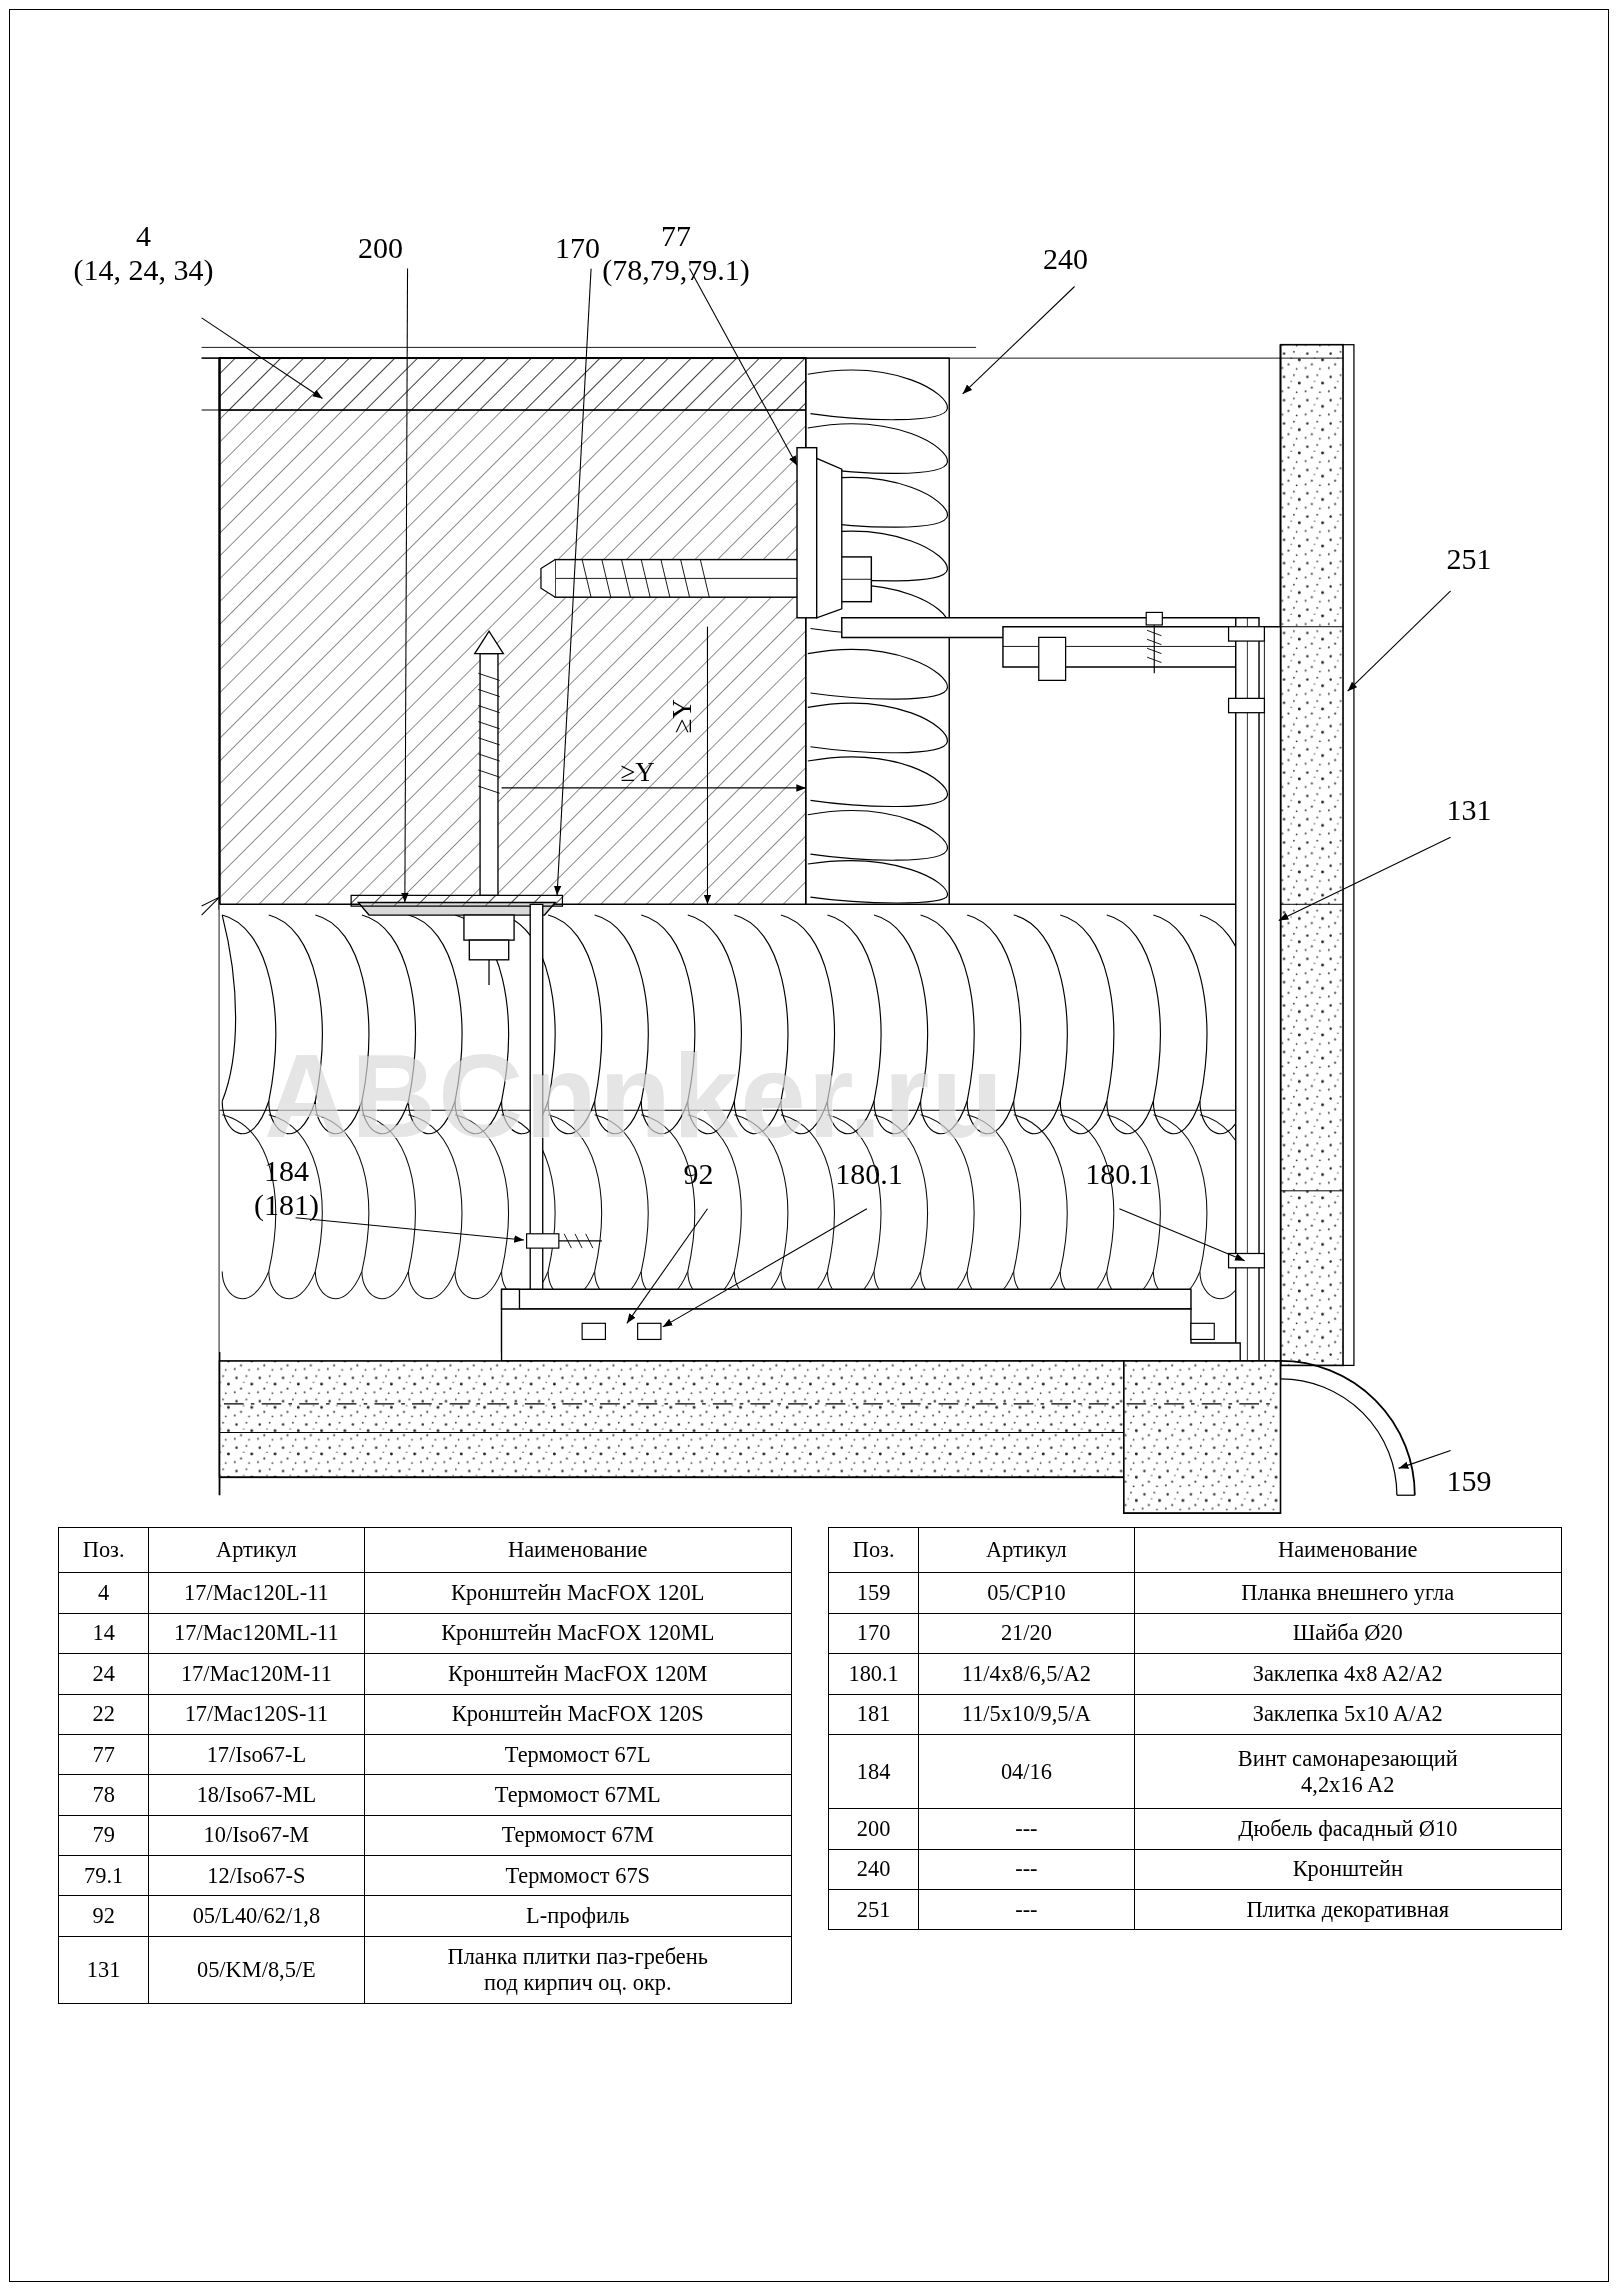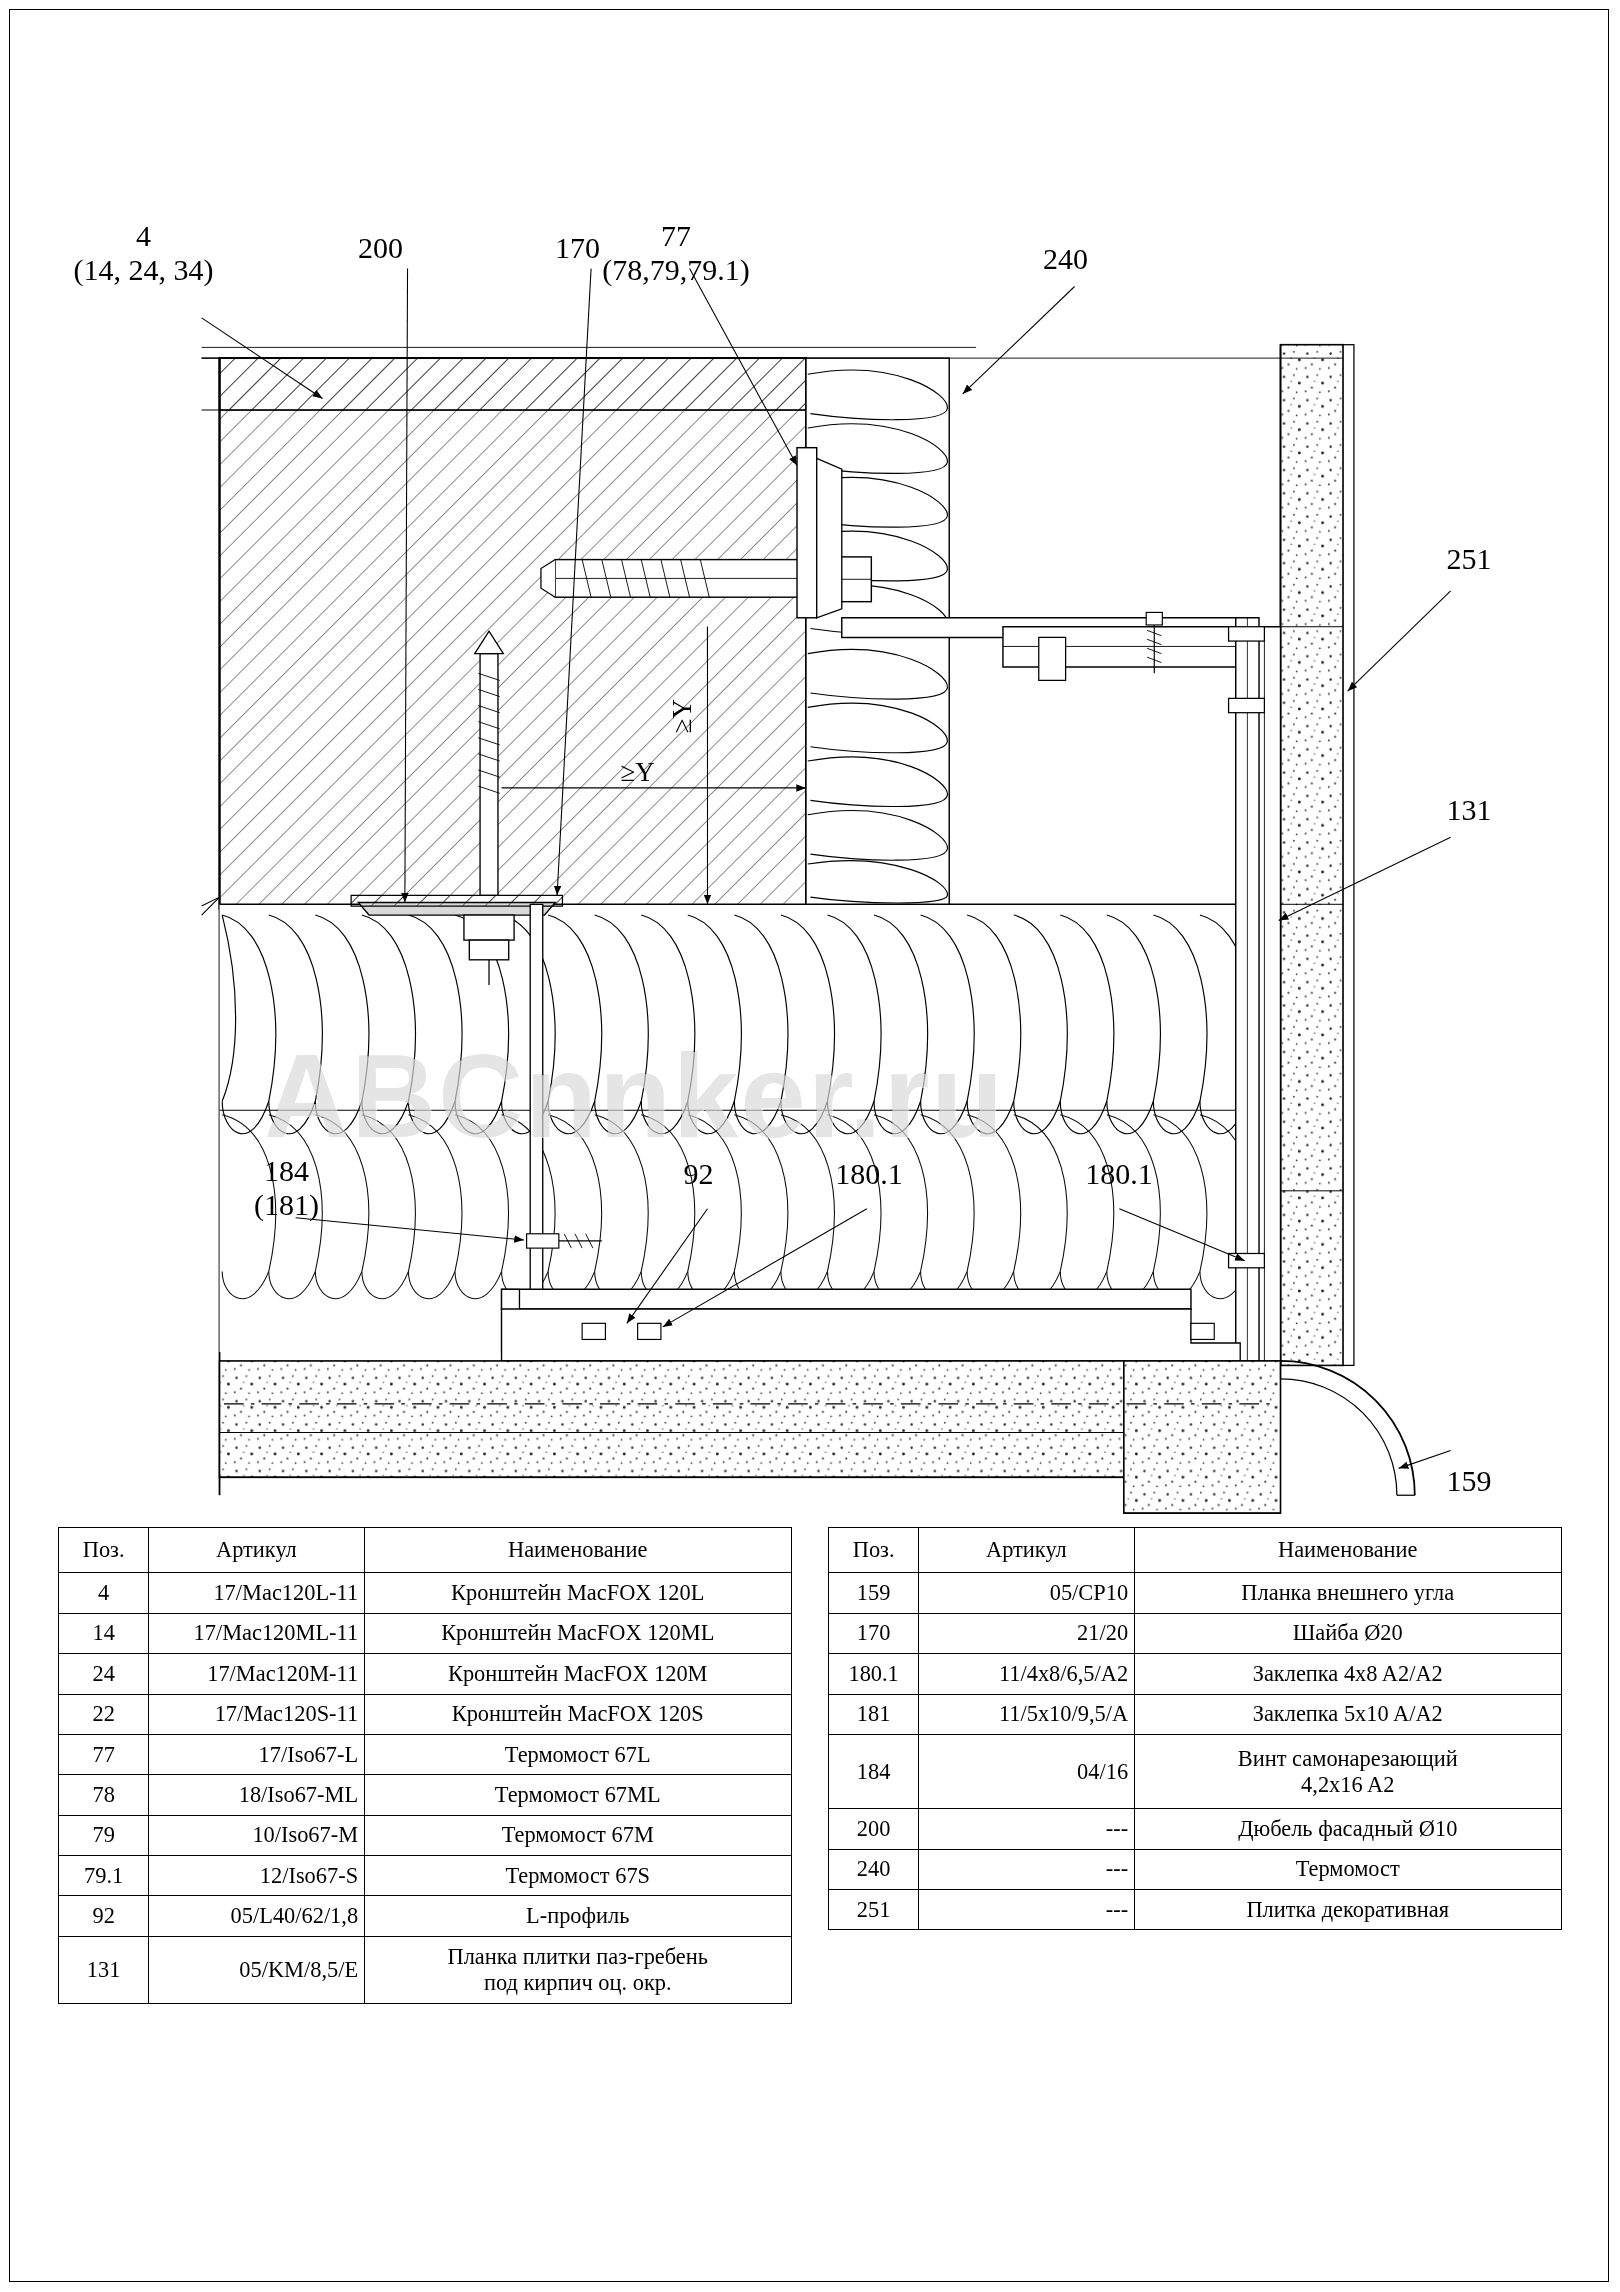--- a/index.html
+++ b/index.html
@@ -77,21 +77,21 @@
   .spec-table td, .spec-table th {
     border: 1.3px solid #000;
     padding: 2.7px 5.4px;
     vertical-align: middle;
   }
   .spec-table th {
     font-weight: normal;
     height: 39px;
   }
   .col-pos { width: 72px; text-align: center; }
-  .col-art { width: 188px; text-align: right; padding-left: 7.2px; }
+  .col-art { width: 188px; text-align: center; padding-left: 7.2px; }
   .col-name { text-align: center; padding-left: 7.2px; }
   #table-left { left: 58px; top: 1527px; width: 734px; }
   #table-left .col-name { width: 385px; }
   #table-right { left: 828px; top: 1527px; width: 734px; }
   #table-right .col-name { width: 385px; }
   .two-line { line-height: 1.15; }
   td.row-h { height: 34px; }
 </style>
 </head>
 <body>
@@ -487,21 +487,21 @@
 4,2x16 A2</td>
       </tr>
       <tr>
         <td class="col-pos row-h">200</td>
         <td class="col-art">---</td>
         <td class="col-name">Дюбель фасадный Ø10</td>
       </tr>
       <tr>
         <td class="col-pos row-h">240</td>
         <td class="col-art">---</td>
-        <td class="col-name">Термомост</td>
+        <td class="col-name">Кронштейн</td>
       </tr>
       <tr>
         <td class="col-pos row-h">251</td>
         <td class="col-art">---</td>
         <td class="col-name">Плитка декоративная</td>
       </tr>
     </tbody>
   </table>
 
 </div>

